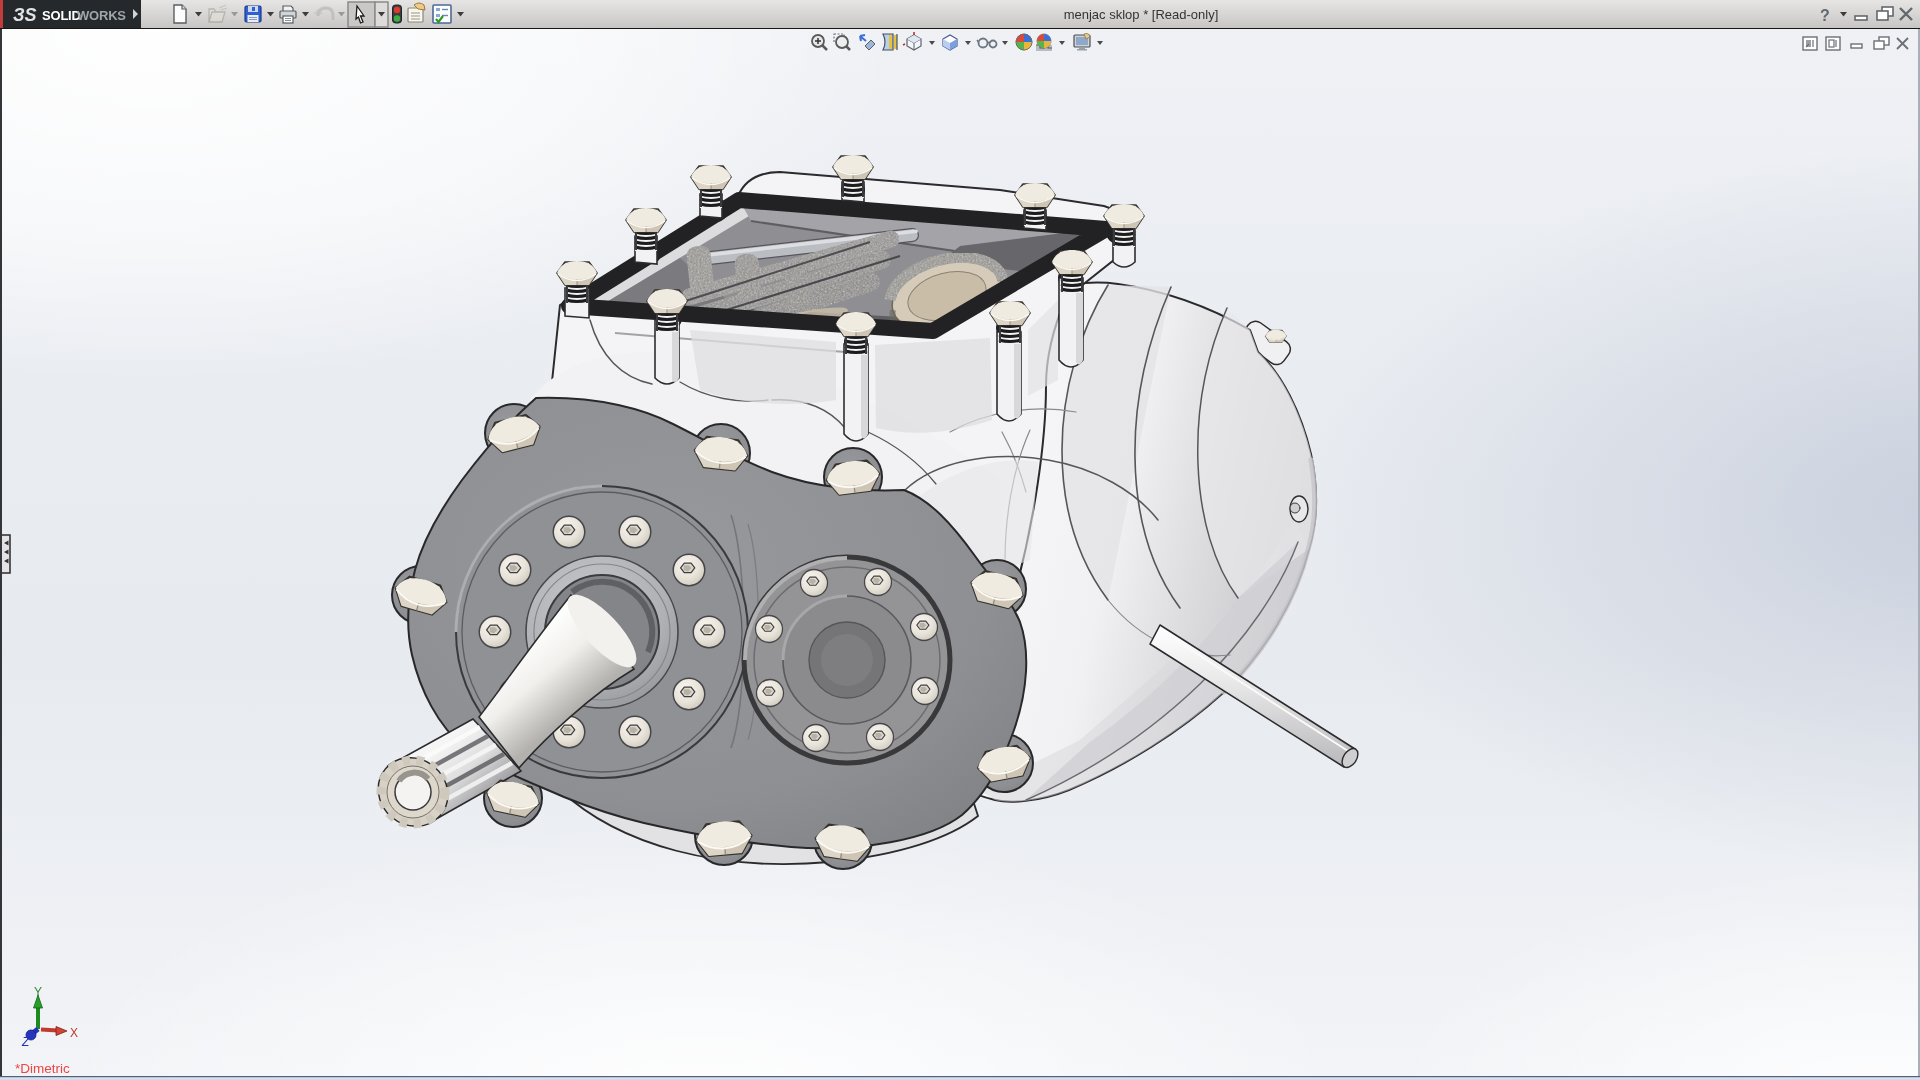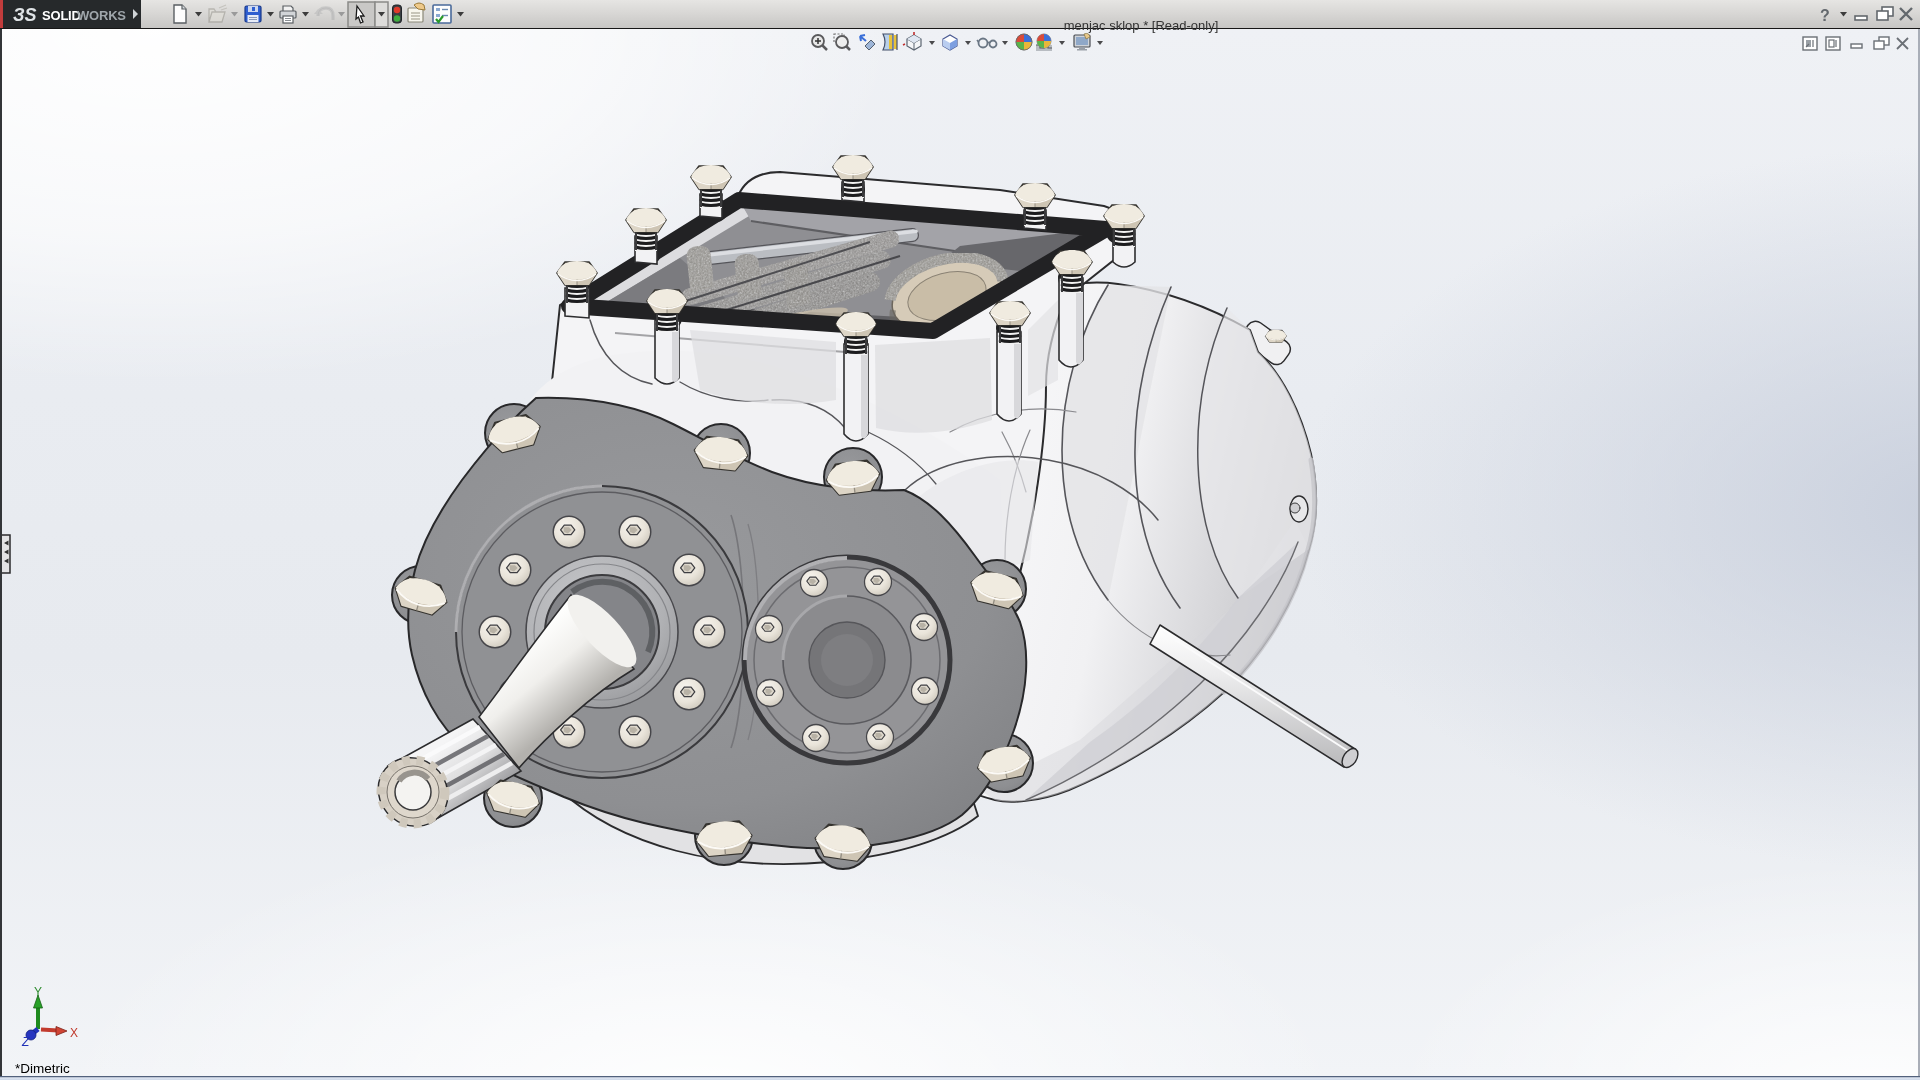--- a/index.html
+++ b/index.html
@@ -6,22 +6,22 @@
  radial-gradient(1000px 450px at 700px 1080px, rgba(255,255,255,0.95) 0%, rgba(255,255,255,0) 65%),
  radial-gradient(750px 380px at 1870px 1080px, rgba(255,255,255,0.88) 0%, rgba(255,255,255,0) 65%),
  radial-gradient(1100px 520px at 150px 0px, rgba(255,255,255,0.98) 0%, rgba(255,255,255,0.6) 40%, rgba(255,255,255,0) 68%),
  radial-gradient(950px 520px at 1960px 480px, rgba(198,205,219,0.9) 0%, rgba(198,205,219,0) 70%),
  linear-gradient(180deg, #eff1f5 0%, #e9ecf1 35%, #e7eaef 60%, #f2f4f7 100%);
 border-left:2px solid #333538;border-right:2px solid #a9aeb8;box-sizing:border-box;}
 #bar{position:absolute;left:0;top:0;width:1920px;height:29px;background:linear-gradient(180deg,#e6e5e3 0%,#d7d6d4 50%,#c7c6c4 100%);border-bottom:1px solid #161616;box-sizing:border-box;}
 #logo{position:absolute;left:3px;top:0;width:127px;height:28px;background:#26292b;}
 #redstrip{position:absolute;left:0;top:0;width:3px;height:28px;background:#c23c3c;}
 #logotab{position:absolute;left:130px;top:0;width:11px;height:28px;background:#26292b;}
-#title{position:absolute;left:941px;top:12px;width:400px;height:28px;line-height:28px;text-align:center;font-size:13px;color:#333;}
-#dimetric{position:absolute;left:15px;top:1061px;font-size:13.5px;color:#000000;}
+#title{position:absolute;left:941px;top:1px;width:400px;height:28px;line-height:28px;text-align:center;font-size:13px;color:#333;}
+#dimetric{position:absolute;left:15px;top:1061px;font-size:13.5px;color:#ef4444;}
 #status{position:absolute;left:0;top:1076px;width:1920px;height:4px;background:linear-gradient(180deg,#52617c 0%,#52617c 30%,#dfe6f2 40%,#cdd8e8 100%);}
 svg{position:absolute;}
 #scene{left:0;top:0;width:1920px;height:1080px;}
 #baricons{left:0;top:0;width:1920px;height:29px;}
 </style></head><body>
 <div id="vp"></div>
 <svg id="scene" viewBox="0 0 1920 1080" xmlns="http://www.w3.org/2000/svg">
 <defs>
 <filter id="grain" x="-10%" y="-10%" width="120%" height="120%">
  <feTurbulence type="fractalNoise" baseFrequency="0.55" numOctaves="3" seed="7" result="t"></feTurbulence>

